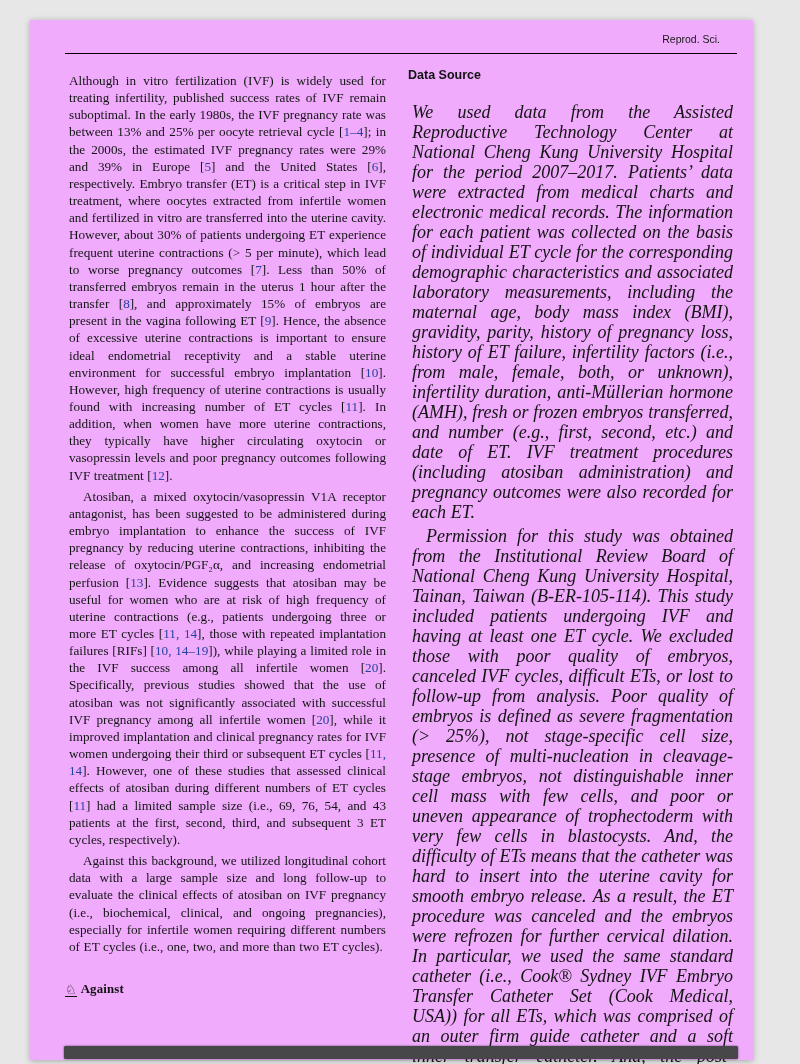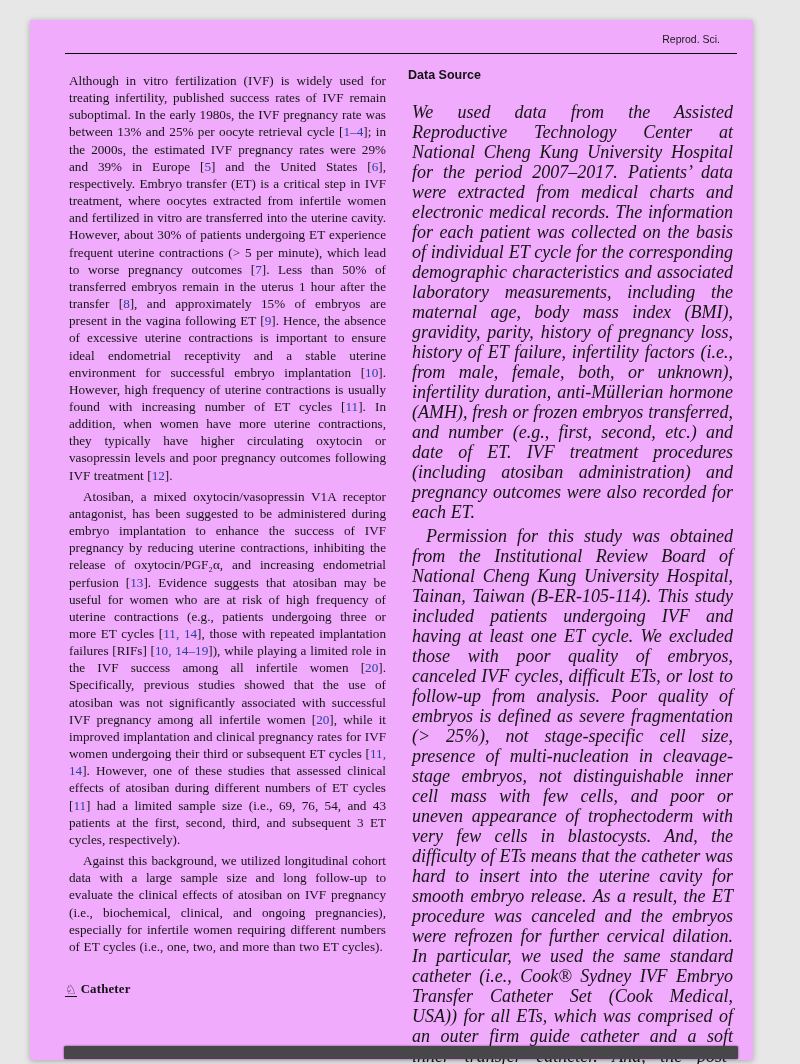--- a/index.html
+++ b/index.html
@@ -94,19 +94,19 @@
         <div class="body-text small">
             <p><span>We used data from the Assisted Reproductive Technology Center at National Cheng Kung University Hospital for the period 2007–2017. Patients’ data were extracted from medical charts and electronic medical records. The information for each patient was collected on the basis of individual ET cycle for the corresponding demographic characteristics and associated laboratory measurements, including the maternal age, body mass index (BMI), gravidity, parity, history of pregnancy loss, history of ET failure, infertility factors (i.e., from male, female, both, or unknown), infertility duration, anti-Müllerian hormone (AMH), fresh or frozen embryos transferred, and number (e.g., first, second, etc.) and date of ET. IVF treatment procedures (including atosiban administration) and pregnancy outcomes were also recorded for each ET.</span></p>
             <p class="indent"><span>Permission for this study was obtained from the Institutional Review Board of National Cheng Kung University Hospital, Tainan, Taiwan (B-ER-105-114). This study included patients undergoing IVF and having at least one ET cycle. We excluded those with poor quality of embryos, canceled IVF cycles, difficult ETs, or lost to follow-up from analysis. Poor quality of embryos is defined as severe fragmentation (&gt; 25%), not stage-specific cell size, presence of multi-nucleation in cleavage-stage embryos, not distinguishable inner cell mass with few cells, and poor or uneven appearance of trophectoderm with very few cells in blastocysts. And, the difficulty of ETs means that the catheter was hard to insert into the uterine cavity for smooth embryo release. As a result, the ET procedure was canceled and the embryos were refrozen for further cervical dilation. In particular, we used the same standard catheter (i.e., Cook® Sydney IVF Embryo Transfer Catheter Set (Cook Medical, USA)) for all ETs, which was comprised of an outer firm guide catheter and a soft inner transfer catheter. And, the post-loading technique was adopted. That is, the inner transfer catheter loaded with embryos was introduced through the guided catheter, which had been placed beyond the cervix, to release the embryos into the uterine cavity. Moreover, all ETs were performed under transabdominal ultrasound guidance, with an assistant holding the transducer. The bladder was well-distended, which helps visualize the cervical canal clearly under the guidance of transabdominal ultrasound during the procedure of embryo transfer. We could rotate the tip of the catheter based on the utero-cervical angle and then release the embryo into the appropriate position of uterine cavity where hyperechogenic point can be visualized from the loading of the embryo-associated bubble. For all IVF cycles, controlled ovulation hyperstimulation, either via a gonadotropin-releasing hormone (GnRH) agonist or a GnRH antagonist protocol, was used. When the leading follicles reached 18–20 mm, recombinant human chorionic gonadotropin (hCG) was administered, followed by transvaginal oocyte</span></p>
           </div>
       </section>
 
     </div>
 
     <div class="page-footer">
       <span class="springer-logo">♘</span>
-      <span class="publisher-name">Catheter</span>
+      <span class="publisher-name">Against</span>
     </div>
 
   </div>
 
   <div class="bottom-shadow"></div>
 </div>
 
 </body></html>

